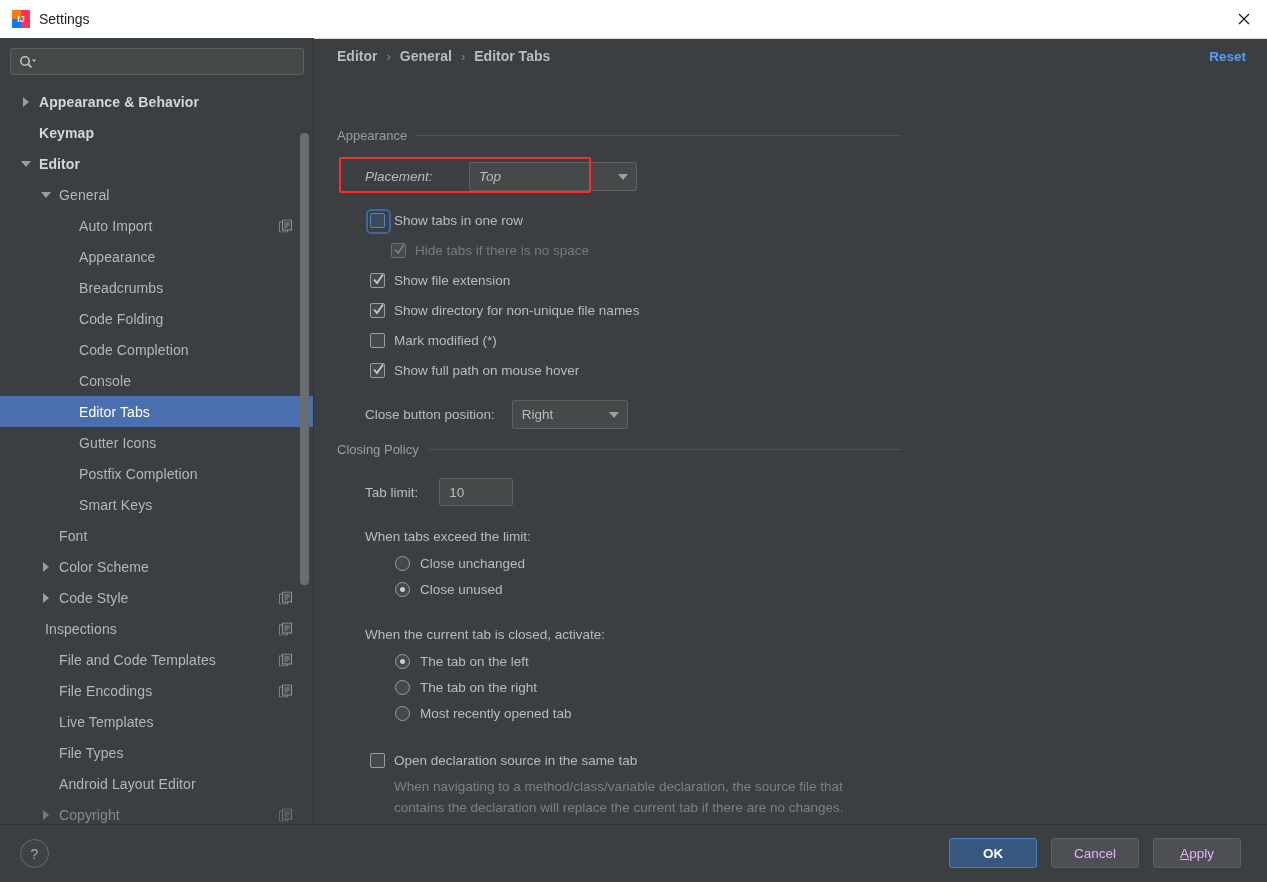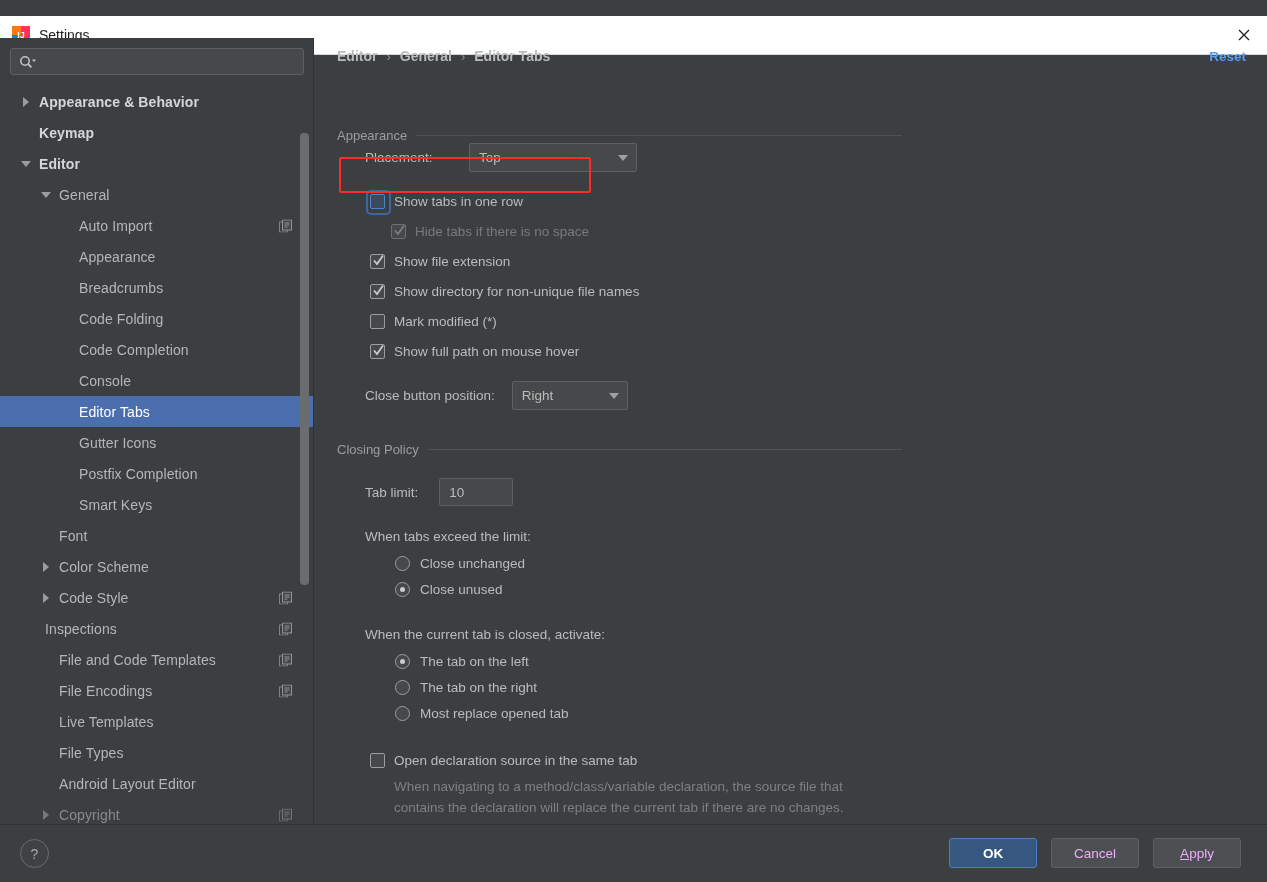--- a/index.html
+++ b/index.html
@@ -8,21 +8,21 @@
     background:#3c3f41;
     font-family:"Liberation Sans", sans-serif;
     font-size:13.5px;
     color:#bbbbbb;
     -webkit-font-smoothing:antialiased;
   }
   .app{position:relative;width:1267px;height:882px;background:#3c3f41;}
 
   
   .titlebar{
-    position:absolute;left:0;top:16px;width:1267px;height:38px;
+    position:absolute;left:0;top:0;width:1267px;height:38px;
     background:#ffffff;border-bottom:1px solid #d6d6d6;
     display:flex;align-items:center;
   }
   .title-icon{width:18px;height:18px;margin-left:12px;margin-right:9px;position:relative;flex:none;}
   .title-icon .q1{position:absolute;left:0;top:0;width:9px;height:9px;background:#f97a12;}
   .title-icon .q2{position:absolute;left:9px;top:0;width:9px;height:9px;background:#fe315d;}
   .title-icon .q3{position:absolute;left:0;top:9px;width:9px;height:9px;background:#087cfa;}
   .title-icon .q4{position:absolute;left:9px;top:9px;width:9px;height:9px;background:#fe315d;}
   .title-icon .ij{position:absolute;left:2px;top:2px;width:14px;height:14px;
     color:#fff;font-size:9px;font-weight:bold;line-height:14px;text-align:center;}
@@ -383,21 +383,21 @@
       <span>Editor Tabs</span>
     </div>
     <div class="reset-link">Reset</div>
 
     <div class="group" style="left:23px;top:90px;width:565px;">
       <div class="group-head">
         <span class="group-title">Appearance</span>
         <span class="group-line"></span>
       </div>
 
-      <div class="row" style="margin-left:28px;">
+      <div class="row" style="margin-top:19px;margin-left:28px;font-style:italic;">
         <span class="lbl" style="width:104px;">Placement:</span>
         <div class="combo" style="width:168px;">
           <span class="val">Top</span>
           <span class="arrow">
               <span class="tri"></span>
             </span>
         </div>
       </div>
 
       <div id="checkbox-list" style="margin-top:14px;margin-left:33px;">
@@ -494,21 +494,21 @@
           <div class="rd-row" style="height: 26px;">
             <span class="radio on"></span>
             <span class="lbl">The tab on the left</span>
           </div>
           <div class="rd-row" style="height: 26px;">
             <span class="radio"></span>
             <span class="lbl">The tab on the right</span>
           </div>
           <div class="rd-row" style="height: 26px;">
             <span class="radio"></span>
-            <span class="lbl">Most replace opened tab</span>
+            <span class="lbl">Most recently opened tab</span>
           </div>
         </div>
 
       <div class="cb-row" style="margin-top:22px;margin-left:33px;">
         <span class="cbox"></span>
         <span class="lbl">Open declaration source in the same tab</span>
       </div>
       <div class="desc" style="margin-top:4px;margin-left:57px;">When navigating to a method/class/variable declaration, the source file that contains the declaration will replace the current tab if there are no changes.</div>
     </div>
 

